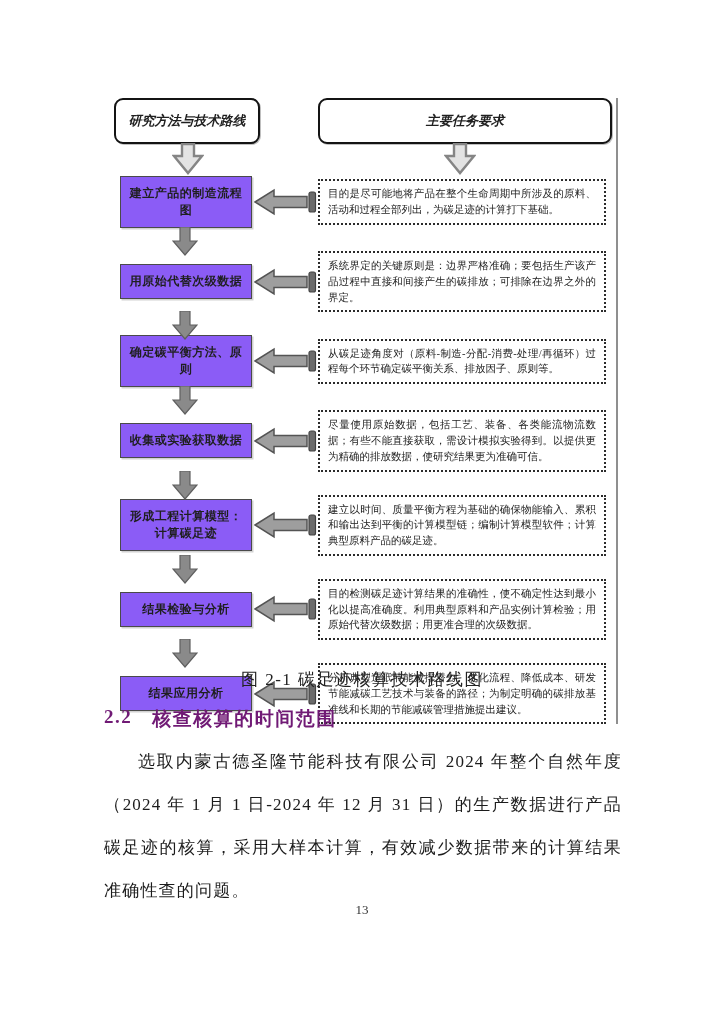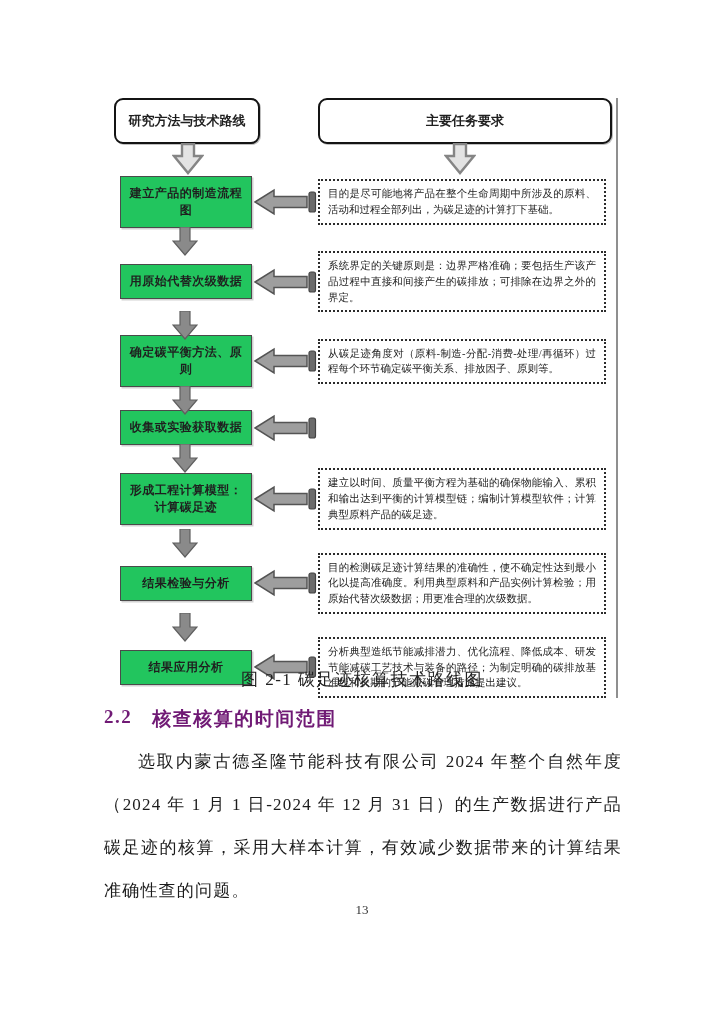--- a/index.html
+++ b/index.html
@@ -43,29 +43,30 @@
   }
   .rounded-box {
     border: 2.5px solid #141414;
     border-radius: 9px;
     background: #fff;
     font-weight: bold;
     font-size: 13px;
     text-align: center;
     padding: 12px 4px;
     box-shadow: 1px 1px 0 rgba(0,0,0,.25);
+    font-style: italic;
   }
   .rounded-box.small { width: 146px; justify-self: start; margin-left: 14px; }
   .rounded-box.wide { width: 100%; }
   .hollow-row { position: relative; height: 30px; margin-top: 2px; }
   .hollow-arrow { position: absolute; top: -3px; }
   .flow-box {
     justify-self: end;
     width: 132px;
-    background: #22c55e;
+    background: #8b5cf6;
     border: 1.5px solid #4a4a4a;
     box-shadow: 1.5px 1.5px 0 rgba(0,0,0,.18);
     font-weight: bold;
     font-size: 12px;
     text-align: center;
     padding: 8px 3px;
     letter-spacing: 0.5px;
   }
   .cell-arrow { display: flex; justify-content: center; align-items: center; }
   .dotted-box {
@@ -198,20 +199,21 @@
         </svg>
     </div>
 
     <div class="fig-grid-row">
       <div class="flow-box">收集或实验获取数据</div>
       <div class="cell-arrow">
           <svg width="63" height="30" viewBox="0 0 63 30">
             <use href="#left-arrow-shape"></use>
           </svg>
         </div>
+      <div class="dotted-box">尽量使用原始数据，包括工艺、装备、各类能流物流数据；有些不能直接获取，需设计模拟实验得到。以提供更为精确的排放数据，使研究结果更为准确可信。</div>
     </div>
     <div class="connector">
       <svg width="26" height="29" viewBox="0 0 26 29">
           <use href="#down-arrow-solid-shape"></use>
         </svg>
     </div>
 
     <div class="fig-grid-row">
       <div class="flow-box">
         <div>形成工程计算模型：</div>

